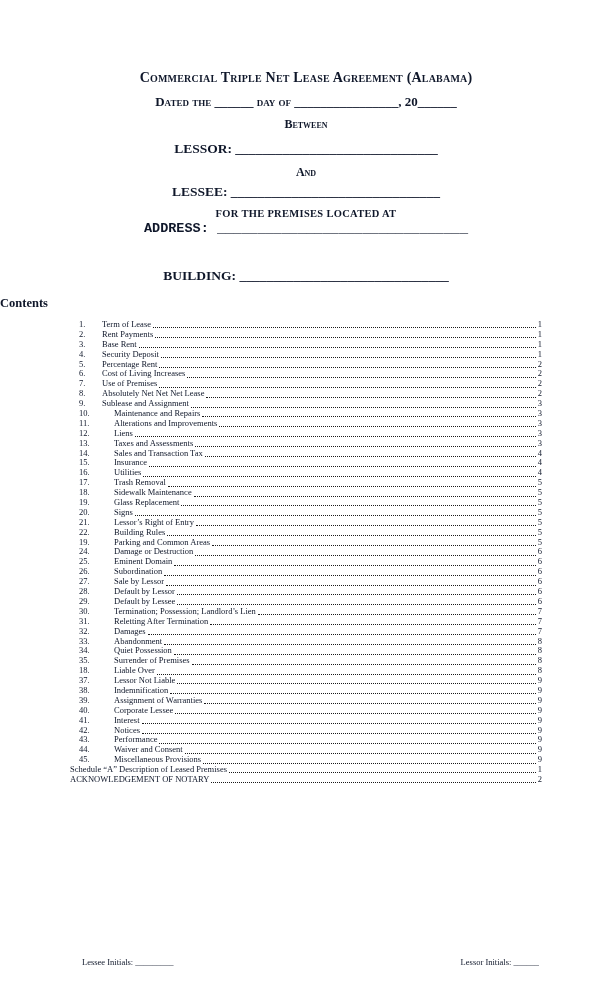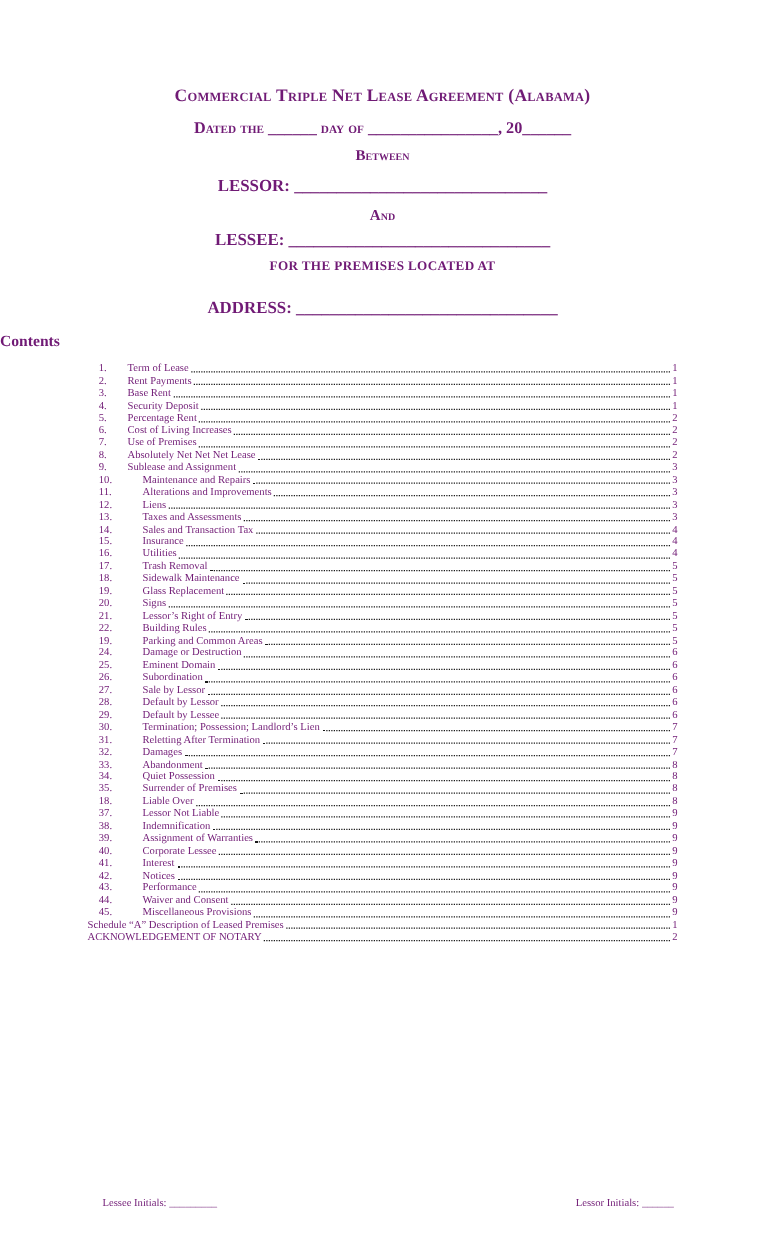--- a/index.html
+++ b/index.html
@@ -1,21 +1,21 @@
 <!DOCTYPE html>
 <html><head>
 <meta charset="utf-8">
 <style>
   html, body { margin: 0; padding: 0; background: #ffffff; }
   .page {
     position: relative;
     width: 612px;
     height: 1008px;
     background: #ffffff;
-    color: #701a75;
+    color: #0f172a;
     font-family: "Liberation Serif", serif;
     overflow: hidden;
     margin: 0 auto;
   }
   .header { text-align: center; }
   .sc { font-variant: small-caps; }
   .doc-title {
     padding-top: 71px;
     font-size: 14px;
     line-height: 14px;
@@ -47,21 +47,21 @@
     line-height: 12px;
     font-weight: bold;
   }
   .premises-caption {
     margin-top: 9px;
     font-size: 10.5px;
     line-height: 11px;
     font-weight: bold;
     letter-spacing: 0.3px;
   }
-  .address-line { margin-top: 20px; }
+  .address-line { margin-top: 3px; font-family: Liberation Mono, monospace; }
   .building-line { margin-top: 33px; }
   .contents-heading {
     margin-top: 14px;
     text-align: left;
     font-size: 12.5px;
     line-height: 13px;
     font-weight: bold;
   }
   .toc {
     margin: 10px 70px 0 70px;
@@ -112,20 +112,21 @@
     <div class="party-line lessor"><span>LESSOR:</span> <span>______________________________</span></div>
 
     <div class="and-label sc">And</div>
 
     <div class="party-line lessee"><span>LESSEE:</span> <span>_______________________________</span></div>
 
     <div class="premises-caption">FOR THE PREMISES LOCATED AT</div>
 
     <div class="party-line address-line"><span>ADDRESS:</span> <span>_______________________________</span></div>
 
+    <div class="party-line building-line"><span>BUILDING:</span> <span>_______________________________</span></div>
   </div>
 
   <div class="contents-heading">Contents</div>
 
   <div class="toc">
     <div>
         <div class="toc-row lvl1">
           <span class="toc-num">1.</span>
           <span class="toc-title">Term of Lease</span>
           <span class="toc-leader"></span>

